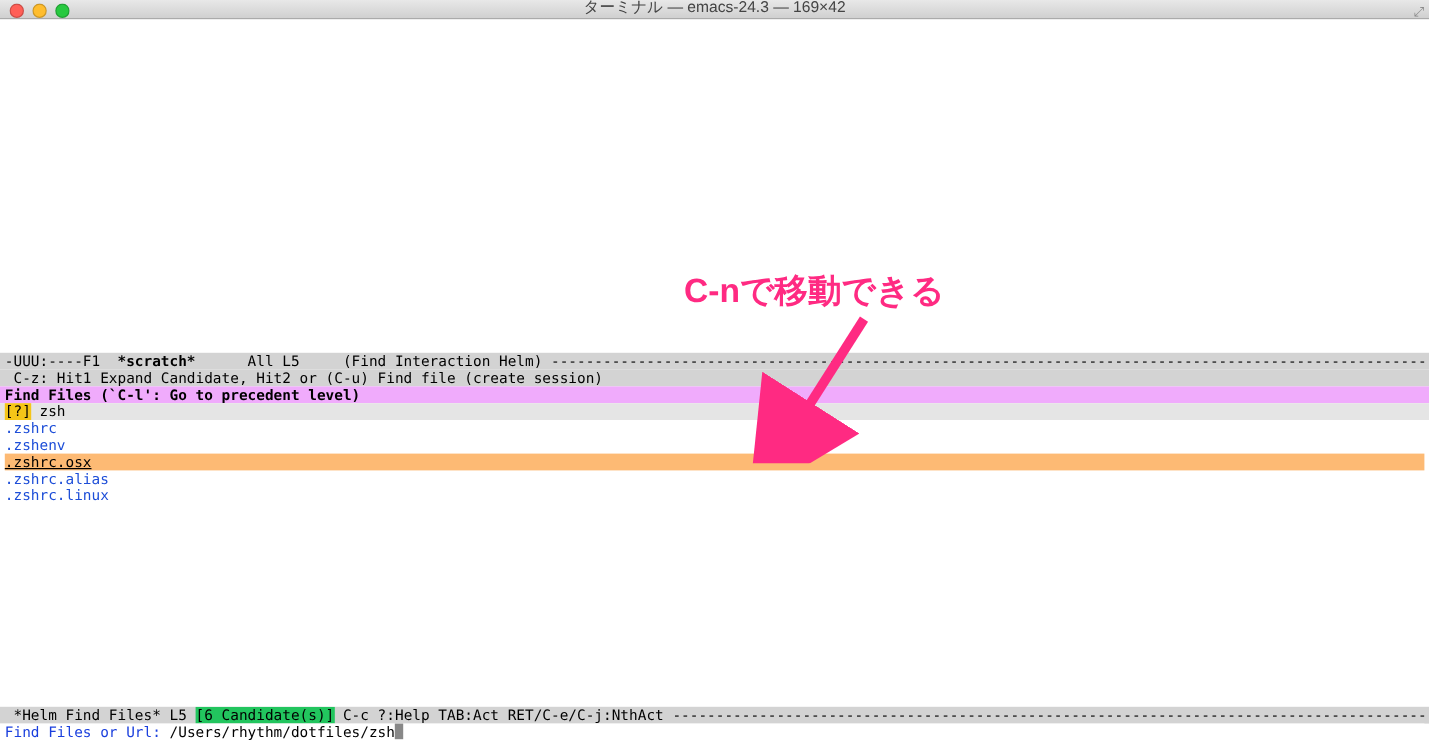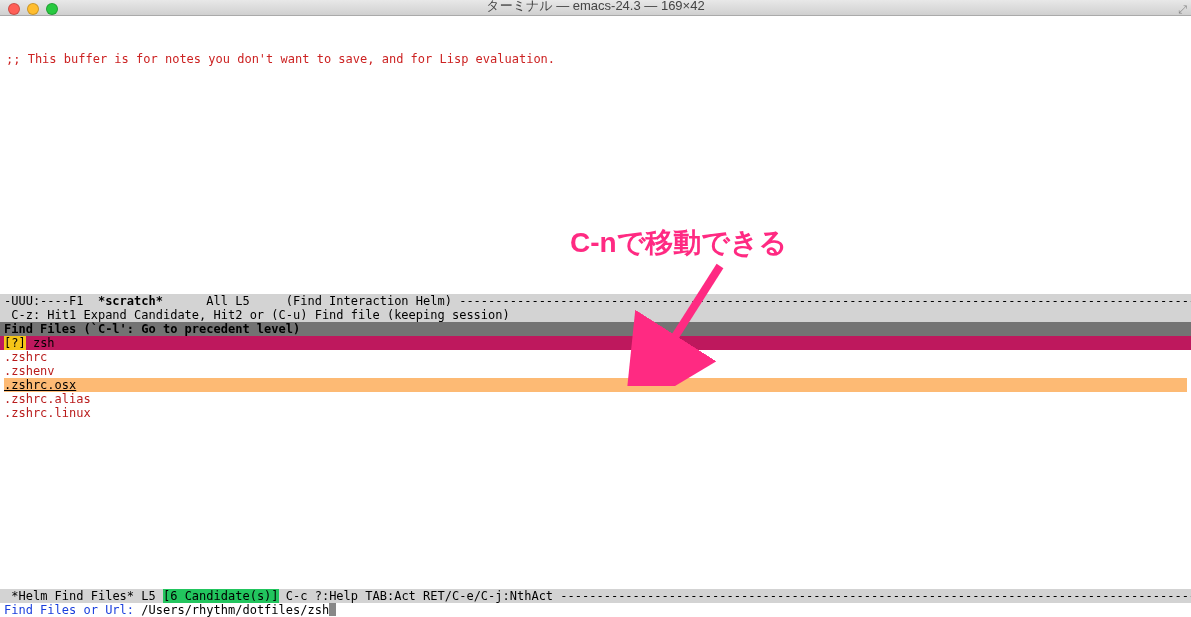--- a/index.html
+++ b/index.html
@@ -47,33 +47,33 @@
     height: 14px; overflow: hidden;
   }
   .modeline1 b { font-weight: bold; }
   .hint {
     position: absolute; top: 286px; left: 0; right: 0;
     background: #d3d3d3; color: #000; white-space: pre; padding: 0 4px;
     height: 14px;
   }
   .helm-header {
     position: absolute; top: 300px; left: 0; right: 0;
-    background: #737373; color: #000; font-weight: bold;
+    background: #f0abfc; color: #000; font-weight: bold;
     padding: 0 4px; height: 14px; white-space: pre;
   }
   .helm-q {
     position: absolute; top: 314px; left: 0; right: 0;
-    background: #be185d; padding: 0 4px; height: 14px; white-space: pre;
+    background: #e5e5e5; padding: 0 4px; height: 14px; white-space: pre;
   }
   .helm-q .mark { background: #f5c518; color: #000; }
   .helm-list {
     position: absolute; top: 328px; left: 0; right: 0;
     padding: 0 4px;
   }
-  .helm-item { height: 14px; white-space: pre; color: #b91c1c; }
+  .helm-item { height: 14px; white-space: pre; color: #1d4ed8; }
   .helm-item.sel { background: #fdba74; color: #000; text-decoration: underline; }
   .modeline2 {
     position: absolute; bottom: 14px; left: 0; right: 0;
     background: #d3d3d3; color: #000; white-space: pre; padding: 0 4px;
     height: 14px; overflow: hidden;
   }
   .modeline2 b { font-weight: normal; }
   .modeline2 .cc { background: #22c55e; }
   .minibuf {
     position: absolute; bottom: 0; left: 0; right: 4px;
@@ -101,25 +101,24 @@
     <div class="tl red"></div>
     <div class="tl yel"></div>
     <div class="tl grn"></div>
   </div>
   <div class="title">ターミナル — emacs-24.3 — 169×42</div>
   <div class="resize">⤢</div>
 </div>
 
 <div class="term">
   <div class="scratch">
-    <div>;; This buffer is for notes you don't want to save, and for Lisp evaluation.</div>
   </div>
 
   <div class="modeline1"><span>-UUU:----F1  </span><b>*scratch*</b><span>      All L5     (Find Interaction Helm) </span><span>---------------------------------------------------------------------------------------------------------------------------------</span></div>
-  <div class="hint"> C-z: Hit1 Expand Candidate, Hit2 or (C-u) Find file (keeping session)</div>
+  <div class="hint"> C-z: Hit1 Expand Candidate, Hit2 or (C-u) Find file (create session)</div>
   <div class="helm-header">Find Files (`C-l': Go to precedent level)</div>
   <div class="helm-q"><span class="mark">[?]</span><span> zsh</span></div>
   <div class="helm-list">
     <div class="helm-item">.zshrc</div>
     <div class="helm-item">.zshenv</div>
     <div class="helm-item sel">.zshrc.osx</div>
     <div class="helm-item">.zshrc.alias</div>
     <div class="helm-item">.zshrc.linux</div>
   </div>
 

